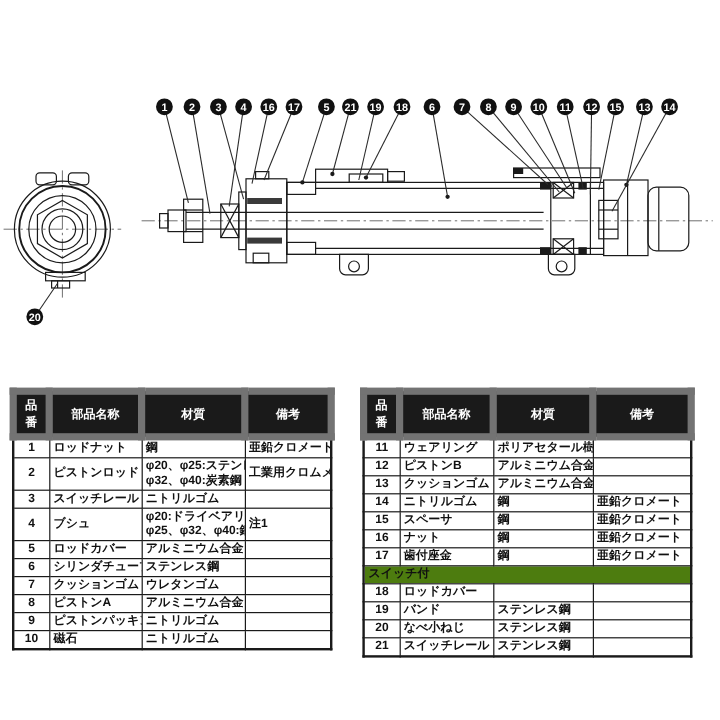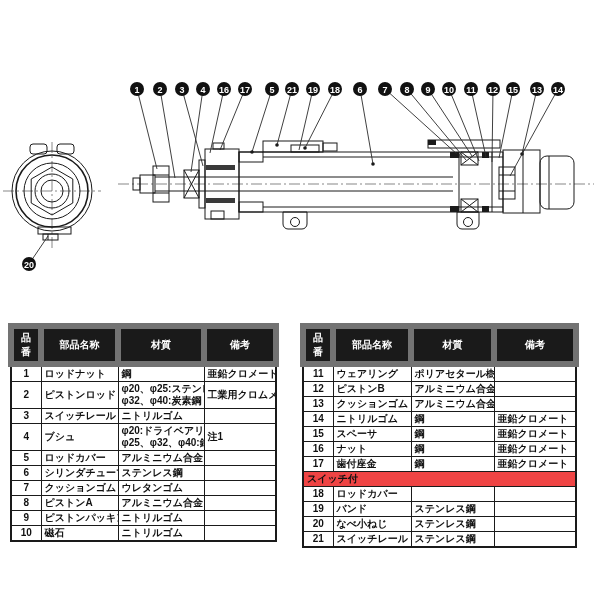--- a/index.html
+++ b/index.html
@@ -16,21 +16,21 @@
   .balloon-num{fill:#fff;font-size:9px;font-weight:bold;text-anchor:middle;dominant-baseline:central;font-family:"Liberation Sans",sans-serif;}
   .dot{fill:#1a1a1a;stroke:none;}
   .note{position:absolute;left:8px;top:304px;font-size:11.5px;font-weight:bold;letter-spacing:0.2px;}
   .footnote{position:absolute;left:10px;top:519px;font-size:10px;font-weight:bold;}
   table{position:absolute;top:323px;border-collapse:collapse;table-layout:fixed;font-size:10px;font-weight:bold;color:#111;border:2px solid #1a1a1a;}
   #table-left{left:8px;width:265px;}
   #table-right{left:300px;width:273px;}
   th{background:#1a1a1a;color:#fff;text-align:center;padding:2px 3px;border:6px solid #737373;font-size:10px;height:11px;}
   td{border:1px solid #1a1a1a;padding:1px 3px;line-height:12px;vertical-align:middle;height:12px;overflow:hidden;white-space:nowrap;}
   td.num{text-align:center;padding:1px 0;}
-  tr.divider td{background:#ef4444;}
+  tr.divider td{background:#4d7c0f;}
   #table-left col.c1,#table-right col.c1{width:30px;}
   #table-left col.c2{width:77px;} #table-left col.c3{width:86px;} #table-left col.c4{width:72px;}
   #table-right col.c2{width:78px;} #table-right col.c3{width:83px;} #table-right col.c4{width:82px;}
 </style>
 </head>
 <body>
 
 <div class="page">
 
   <svg id="diagram" width="600" height="300" viewBox="0 0 600 300">

